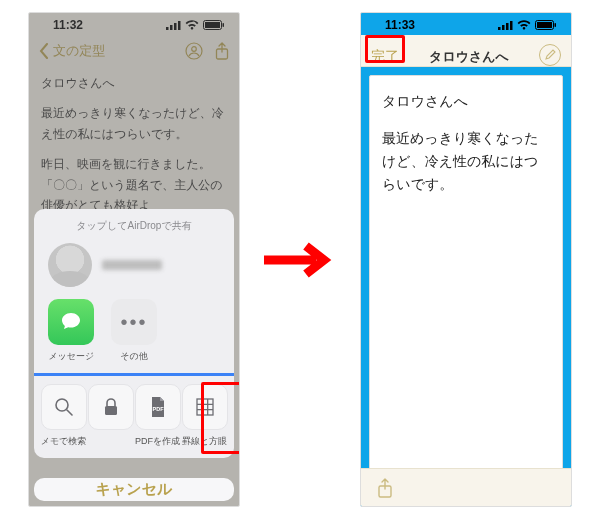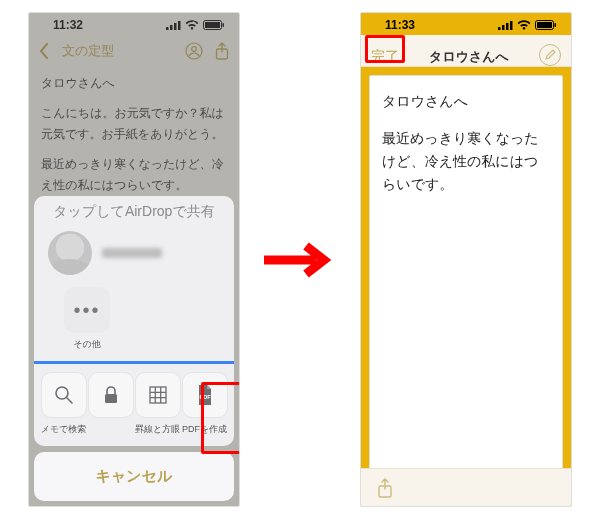--- a/index.html
+++ b/index.html
@@ -54,21 +54,21 @@
   .left .nav {
     height: 32px;
     display: flex;
     align-items: center;
     justify-content: space-between;
     padding: 0 10px;
     font-size: 13px;
     color: #b9a24f;
     position: relative;
   }
-  .left .nav .back { display: flex; align-items: center; gap: 13px; }
+  .left .nav .back { display: flex; align-items: center; gap: 4px; }
   .left .nav .nav-right { display:flex; align-items:center; gap:12px; }
   .left .note-body {
     padding: 6px 12px;
     font-size: 12px;
     line-height: 1.7;
     color: #333;
   }
   .left .note-body p { margin-bottom: 10px; }
   
   .share-sheet {
@@ -93,21 +93,21 @@
     width: 44px; height: 44px;
     border-radius: 50%;
     background: radial-gradient(circle at 50% 38%, #d8d8d8 0 40%, #c5c5c5 41% 100%);
     display:flex; align-items:flex-end; justify-content:center;
     overflow:hidden;
   }
   .airdrop-row .avatar::after{
     content:""; width:40px; height:22px; border-radius:50% 50% 0 0;
     background:#c0c0c0; margin-bottom:-6px;
   }
-  .airdrop-hint { font-size: 14px; color: #8a8a8e; text-align:center; flex:0 0 auto; margin-left:-4px; margin-top:-26px;}
+  .airdrop-hint { font-size: 10px; color: #8a8a8e; text-align:center; flex:0 0 auto; margin-left:-4px; margin-top:-26px;}
   .airdrop-name-blur {
     width: 60px; height: 10px; background: linear-gradient(#bdbdbd,#bdbdbd);
     filter: blur(2px); border-radius:2px;
   }
   .app-row, .action-row {
     display: flex;
     padding: 8px 6px 10px;
     gap: 0;
   }
   .action-row { border-top: 3px solid #3b82f6; }
@@ -128,39 +128,39 @@
   .app-icon svg { width: 26px; height: 26px; }
   .slot-label { font-size: 9px; color: #555; }
   .action-icon {
     width: 46px; height: 46px; border-radius: 10px;
     background: #f7f7f8;
     border: 1px solid #e4e4e7;
     display:flex; align-items:center; justify-content:center;
     color:#6d6d72;
   }
   .cancel-btn {
-    margin-top: 6px;
+    margin-top: 20px;
     background: #f7f7f9;
     border-radius: 10px;
     text-align: center;
-    padding: 15px 0;
+    padding: 2px 0;
     font-size: 15px;
     font-weight: 600;
     color: #b9a24f;
   }
   .red-box-1 {
     position: absolute;
     border: 3px solid #ff0000;
     border-radius: 2px;
     z-index: 10;
     pointer-events: none;
   }
   .left .red-box-1 { left: 172px; bottom: 52px; width: 58px; height: 72px; }
   
-  .right { background: #eab308; }
+  .right { background: #0ea5e9; }
   .right .nav {
     height: 32px;
     display: flex;
     align-items: flex-end;
     justify-content: space-between;
     padding: 0 10px;
     border-bottom: 1px solid #e8e2cf;
     background: #f8f4eb;
   }
   .right .nav .done {
@@ -248,36 +248,43 @@
             <path d="M4 14c1-2 3-3 5-3s4 1 5 3" fill="none" stroke="#b9a24f" stroke-width="1.2"></path>
           </svg>
         <svg width="14" height="18" viewBox="0 0 14 18">
             <path d="M7 1v9M4 4l3-3 3 3" stroke="#b9a24f" stroke-width="1.3" fill="none" stroke-linecap="round"></path>
             <rect x="1.5" y="7" width="11" height="10" rx="1.5" fill="none" stroke="#b9a24f" stroke-width="1.3"></rect>
           </svg>
       </span>
     </div>
     <div class="note-body">
       <p>タロウさんへ</p>
-      <p>こんにちは。お元気ですか？私は元気です。お手紙をありがとう。</p>
       <p>最近めっきり寒くなったけど、冷え性の私にはつらいです。</p>
       <p>昨日、映画を観に行きました。「〇〇」という題名で、主人公の俳優がとても格好よ</p>
     </div>
   </div>
   <div class="gray-overlay"></div>
 
   <div class="share-sheet">
     <div class="sheet-panel">
       <div style="text-align:center;padding-top:6px"><span class="airdrop-hint" style="margin:0">タップしてAirDropで共有</span></div>
       <div class="airdrop-row">
         <div class="avatar"></div>
         <div class="airdrop-name-blur"></div>
       </div>
       <div class="app-row">
         <div class="slot">
+          <div class="app-icon msg-icon">
+              <svg viewBox="0 0 26 26">
+                <path d="M13 4c5 0 9 3.3 9 7.3 0 4-4 7.3-9 7.3-1 0-1.9-.1-2.8-.4L6 20l.9-3.1C5.1 15.5 4 13.5 4 11.3 4 7.3 8 4 13 4z" fill="#fff"></path>
+              </svg>
+            </div>
+          <span class="slot-label">メッセージ</span>
+        </div>
+        <div class="slot">
           <div class="app-icon more-icon">•••</div>
           <span class="slot-label">その他</span>
         </div>
         <div class="slot"></div>
       </div>
       <div class="action-row">
         <div class="slot">
           <div class="action-icon">
               <svg width="24" height="24" viewBox="0 0 24 24">
                 <circle cx="10" cy="10" r="6" fill="none" stroke="#6d6d72" stroke-width="1.6"></circle>
@@ -286,39 +293,39 @@
             </div>
           <span class="slot-label">メモで検索</span>
         </div>
         <div class="slot">
           <div class="action-icon">
               <svg width="24" height="24" viewBox="0 0 24 24">
                 <rect x="6" y="11" width="12" height="9" rx="1.5" fill="#6d6d72"></rect>
                 <path d="M8 11V8a4 4 0 018 0v3" fill="none" stroke="#6d6d72" stroke-width="1.6"></path>
               </svg>
             </div>
-        </div>
-        <div class="slot">
-          <div class="action-icon">
-              <svg width="24" height="24" viewBox="0 0 24 24">
-                <rect x="4" y="4" width="16" height="16" fill="none" stroke="#6d6d72" stroke-width="1.3"></rect>
-                <path d="M4 9.3h16M4 14.7h16M9.3 4v16M14.7 4v16" stroke="#6d6d72" stroke-width="1.3"></path>
-              </svg>
-            </div>
-          <span class="slot-label">罫線と方眼</span>
         </div>
         <div class="slot">
           <div class="action-icon">
               <svg width="26" height="26" viewBox="0 0 26 26">
                 <path d="M7 3h8l4 4v16H7z" fill="#6d6d72"></path>
                 <path d="M15 3v4h4" fill="#9a9aa0"></path>
                 <text x="13" y="17" font-size="5.5" text-anchor="middle" fill="#fff" font-weight="700">PDF</text>
               </svg>
             </div>
           <span class="slot-label">PDFを作成</span>
+        </div>
+        <div class="slot">
+          <div class="action-icon">
+              <svg width="24" height="24" viewBox="0 0 24 24">
+                <rect x="4" y="4" width="16" height="16" fill="none" stroke="#6d6d72" stroke-width="1.3"></rect>
+                <path d="M4 9.3h16M4 14.7h16M9.3 4v16M14.7 4v16" stroke="#6d6d72" stroke-width="1.3"></path>
+              </svg>
+            </div>
+          <span class="slot-label">罫線と方眼</span>
         </div>
       </div>
     </div>
     <div class="cancel-btn">キャンセル</div>
   </div>
   <div class="red-box-1"></div>
 </div>
 
 <div class="arrow">
   <svg viewBox="0 0 80 40">

